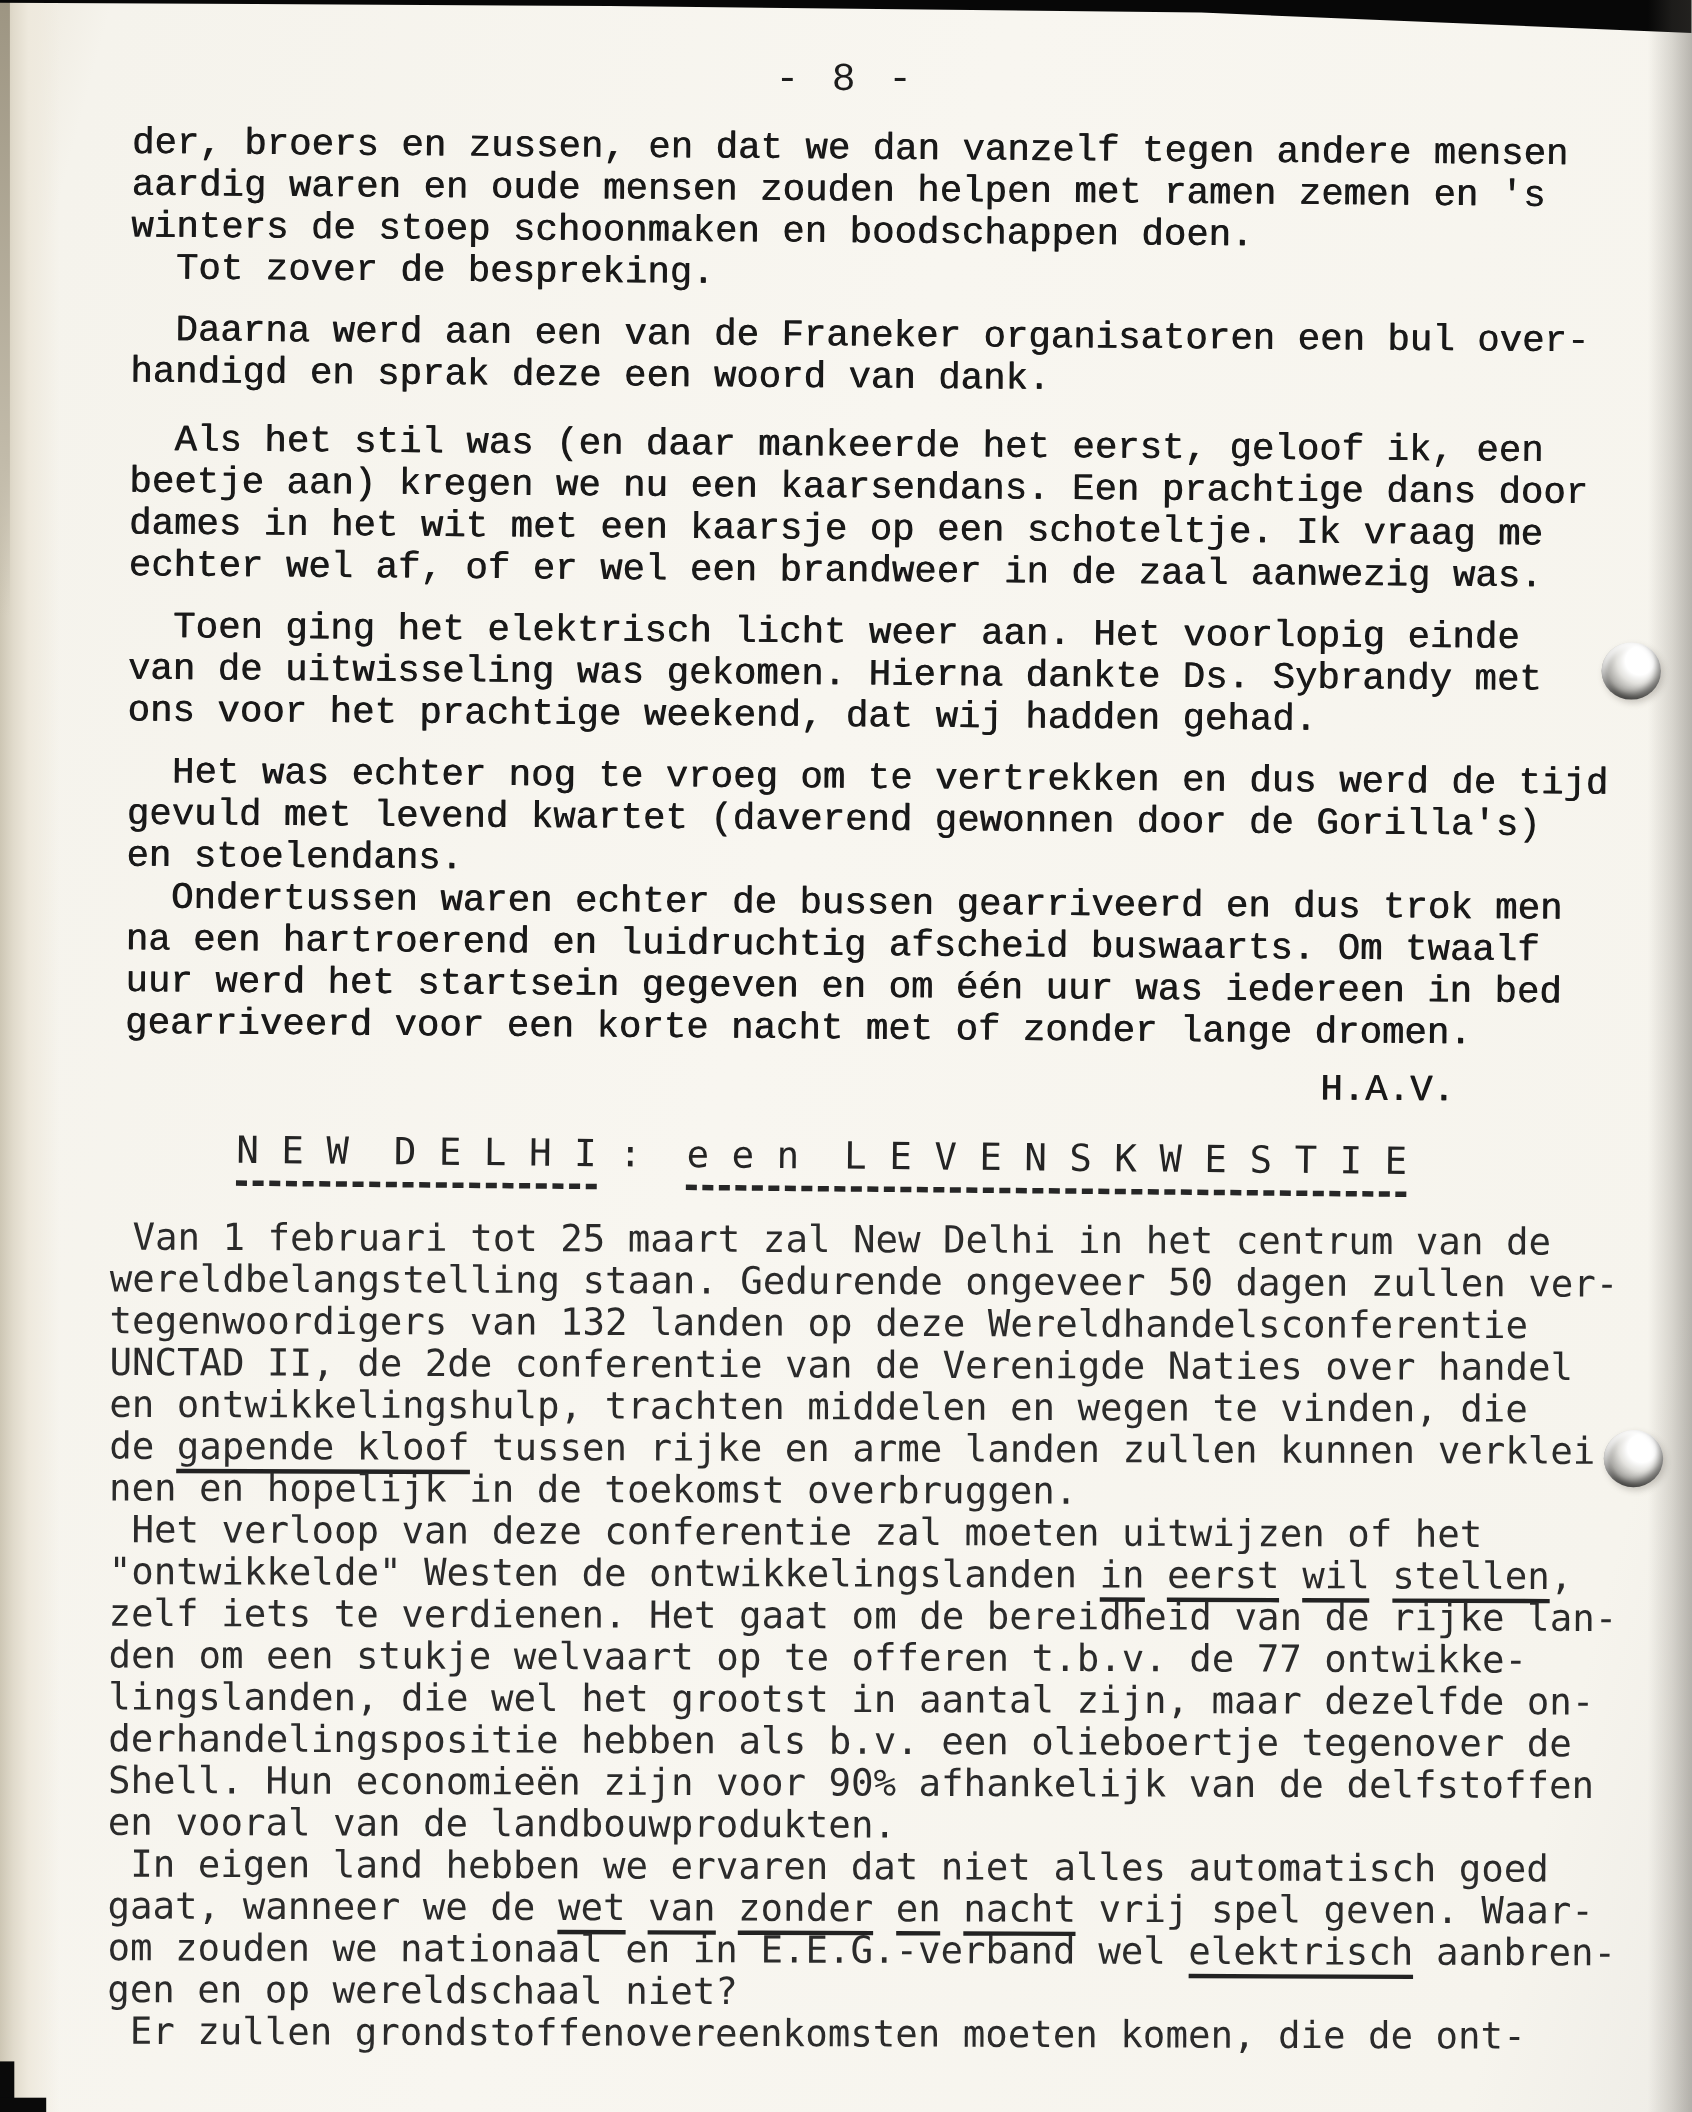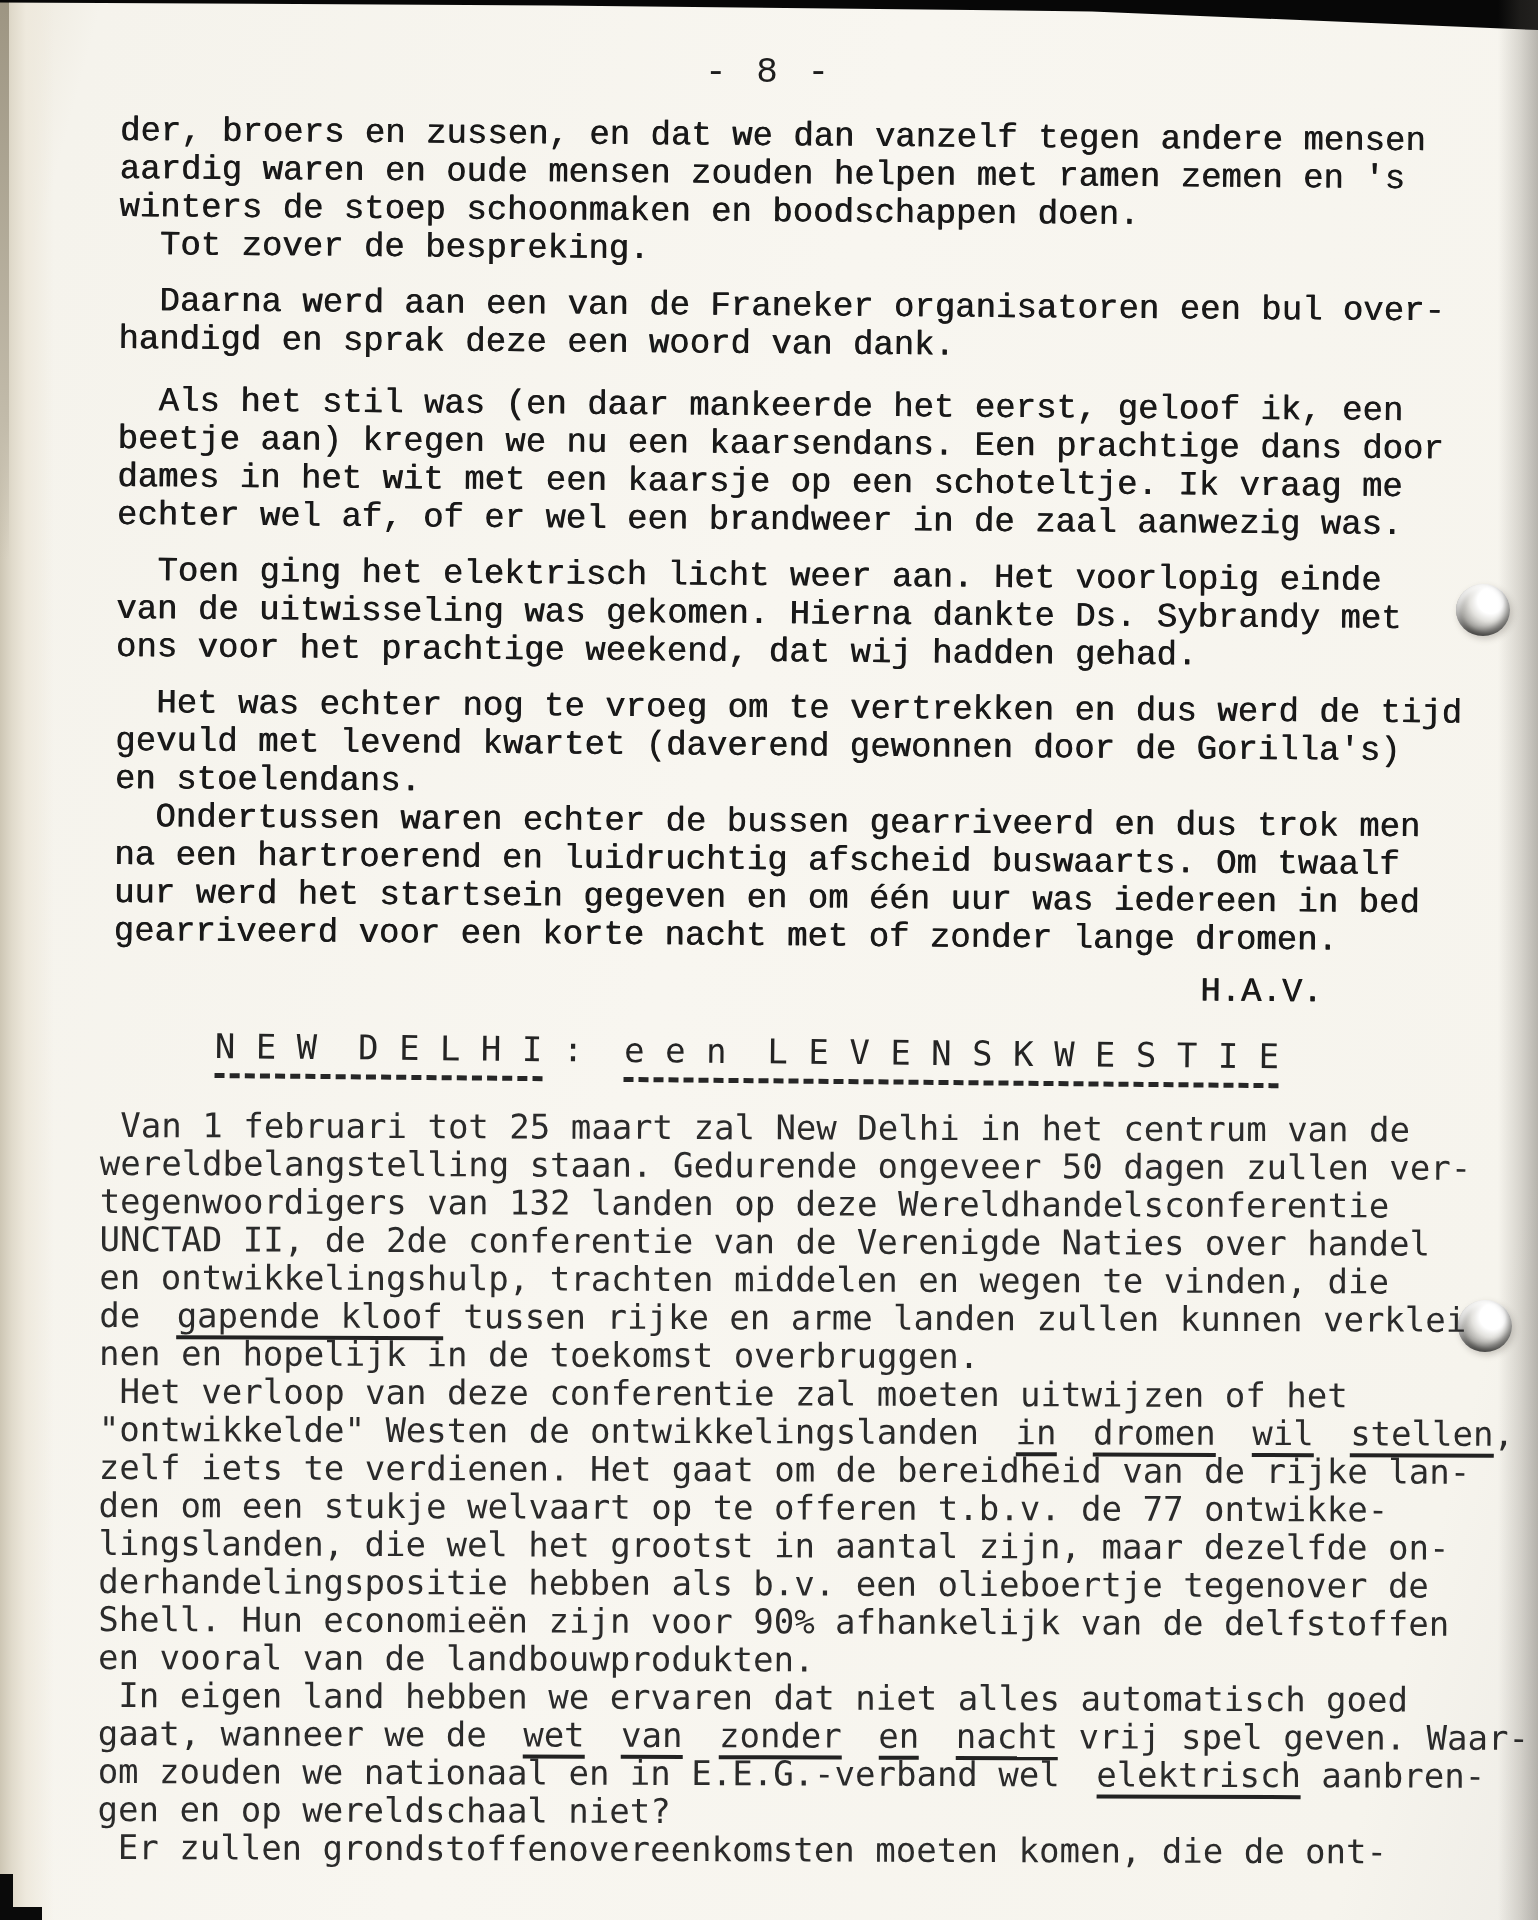--- a/index.html
+++ b/index.html
@@ -71,21 +71,21 @@
     transform:rotate(0.55deg);transform-origin:0 0;
   }
   .dash-u{border-bottom:5px dashed #262626;padding-bottom:7px;}
 
   .article-2{
     left:100px;top:1106px;
     font-family:"DejaVu Sans Mono",monospace;
     font-size:34px;line-height:38px;color:#2b2b2b;
     transform:rotate(0.2deg);transform-origin:0 0;
   }
-  .u{border-bottom:4px solid #222;margin-left:16px;}
+  .u{border-bottom:4px solid #222;}
 </style>
 </head>
 <body>
 
 <div class="page">
 
   <div class="left-crease"></div>
   <div class="left-crease-dark"></div>
   <div class="edge-top"></div>
   <div class="corner-bl-v"></div>
@@ -141,21 +141,21 @@
         <div class="line"><span> Van 1 februari tot 25 maart zal New Delhi in het centrum van de</span></div>
         <div class="line"><span>wereldbelangstelling staan. Gedurende ongeveer 50 dagen zullen ver-</span></div>
         <div class="line"><span>tegenwoordigers van 132 landen op deze Wereldhandelsconferentie</span></div>
         <div class="line"><span>UNCTAD II, de 2de conferentie van de Verenigde Naties over handel</span></div>
         <div class="line"><span>en ontwikkelingshulp, trachten middelen en wegen te vinden, die</span></div>
         <div class="line"><span>de </span><span class="u">gapende kloof</span><span> tussen rijke en arme landen zullen kunnen verklei</span></div>
         <div class="line"><span>nen en hopelijk in de toekomst overbruggen.</span></div>
       </div>
     <div class="para" id="a2p2">
         <div class="line"><span> Het verloop van deze conferentie zal moeten uitwijzen of het</span></div>
-        <div class="line"><span>"ontwikkelde" Westen de ontwikkelingslanden </span><span class="u">in</span><span> </span><span class="u">dromen</span><span> </span><span class="u">wil</span><span> </span><span class="u">stellen</span><span>,</span></div>
+        <div class="line"><span>"ontwikkelde" Westen de ontwikkelingslanden </span><span class="u">in</span><span> </span><span class="u">eerst</span><span> </span><span class="u">wil</span><span> </span><span class="u">stellen</span><span>,</span></div>
         <div class="line"><span>zelf iets te verdienen. Het gaat om de bereidheid van de rijke lan-</span></div>
         <div class="line"><span>den om een stukje welvaart op te offeren t.b.v. de 77 ontwikke-</span></div>
         <div class="line"><span>lingslanden, die wel het grootst in aantal zijn, maar dezelfde on-</span></div>
         <div class="line"><span>derhandelingspositie hebben als b.v. een olieboertje tegenover de</span></div>
         <div class="line"><span>Shell. Hun economieën zijn voor 90% afhankelijk van de delfstoffen</span></div>
         <div class="line"><span>en vooral van de landbouwprodukten.</span></div>
       </div>
     <div class="para" id="a2p3">
         <div class="line"><span> In eigen land hebben we ervaren dat niet alles automatisch goed</span></div>
         <div class="line"><span>gaat, wanneer we de </span><span class="u">wet</span><span> </span><span class="u">van</span><span> </span><span class="u">zonder</span><span> </span><span class="u">en</span><span> </span><span class="u">nacht</span><span> vrij spel geven. Waar-</span></div>

